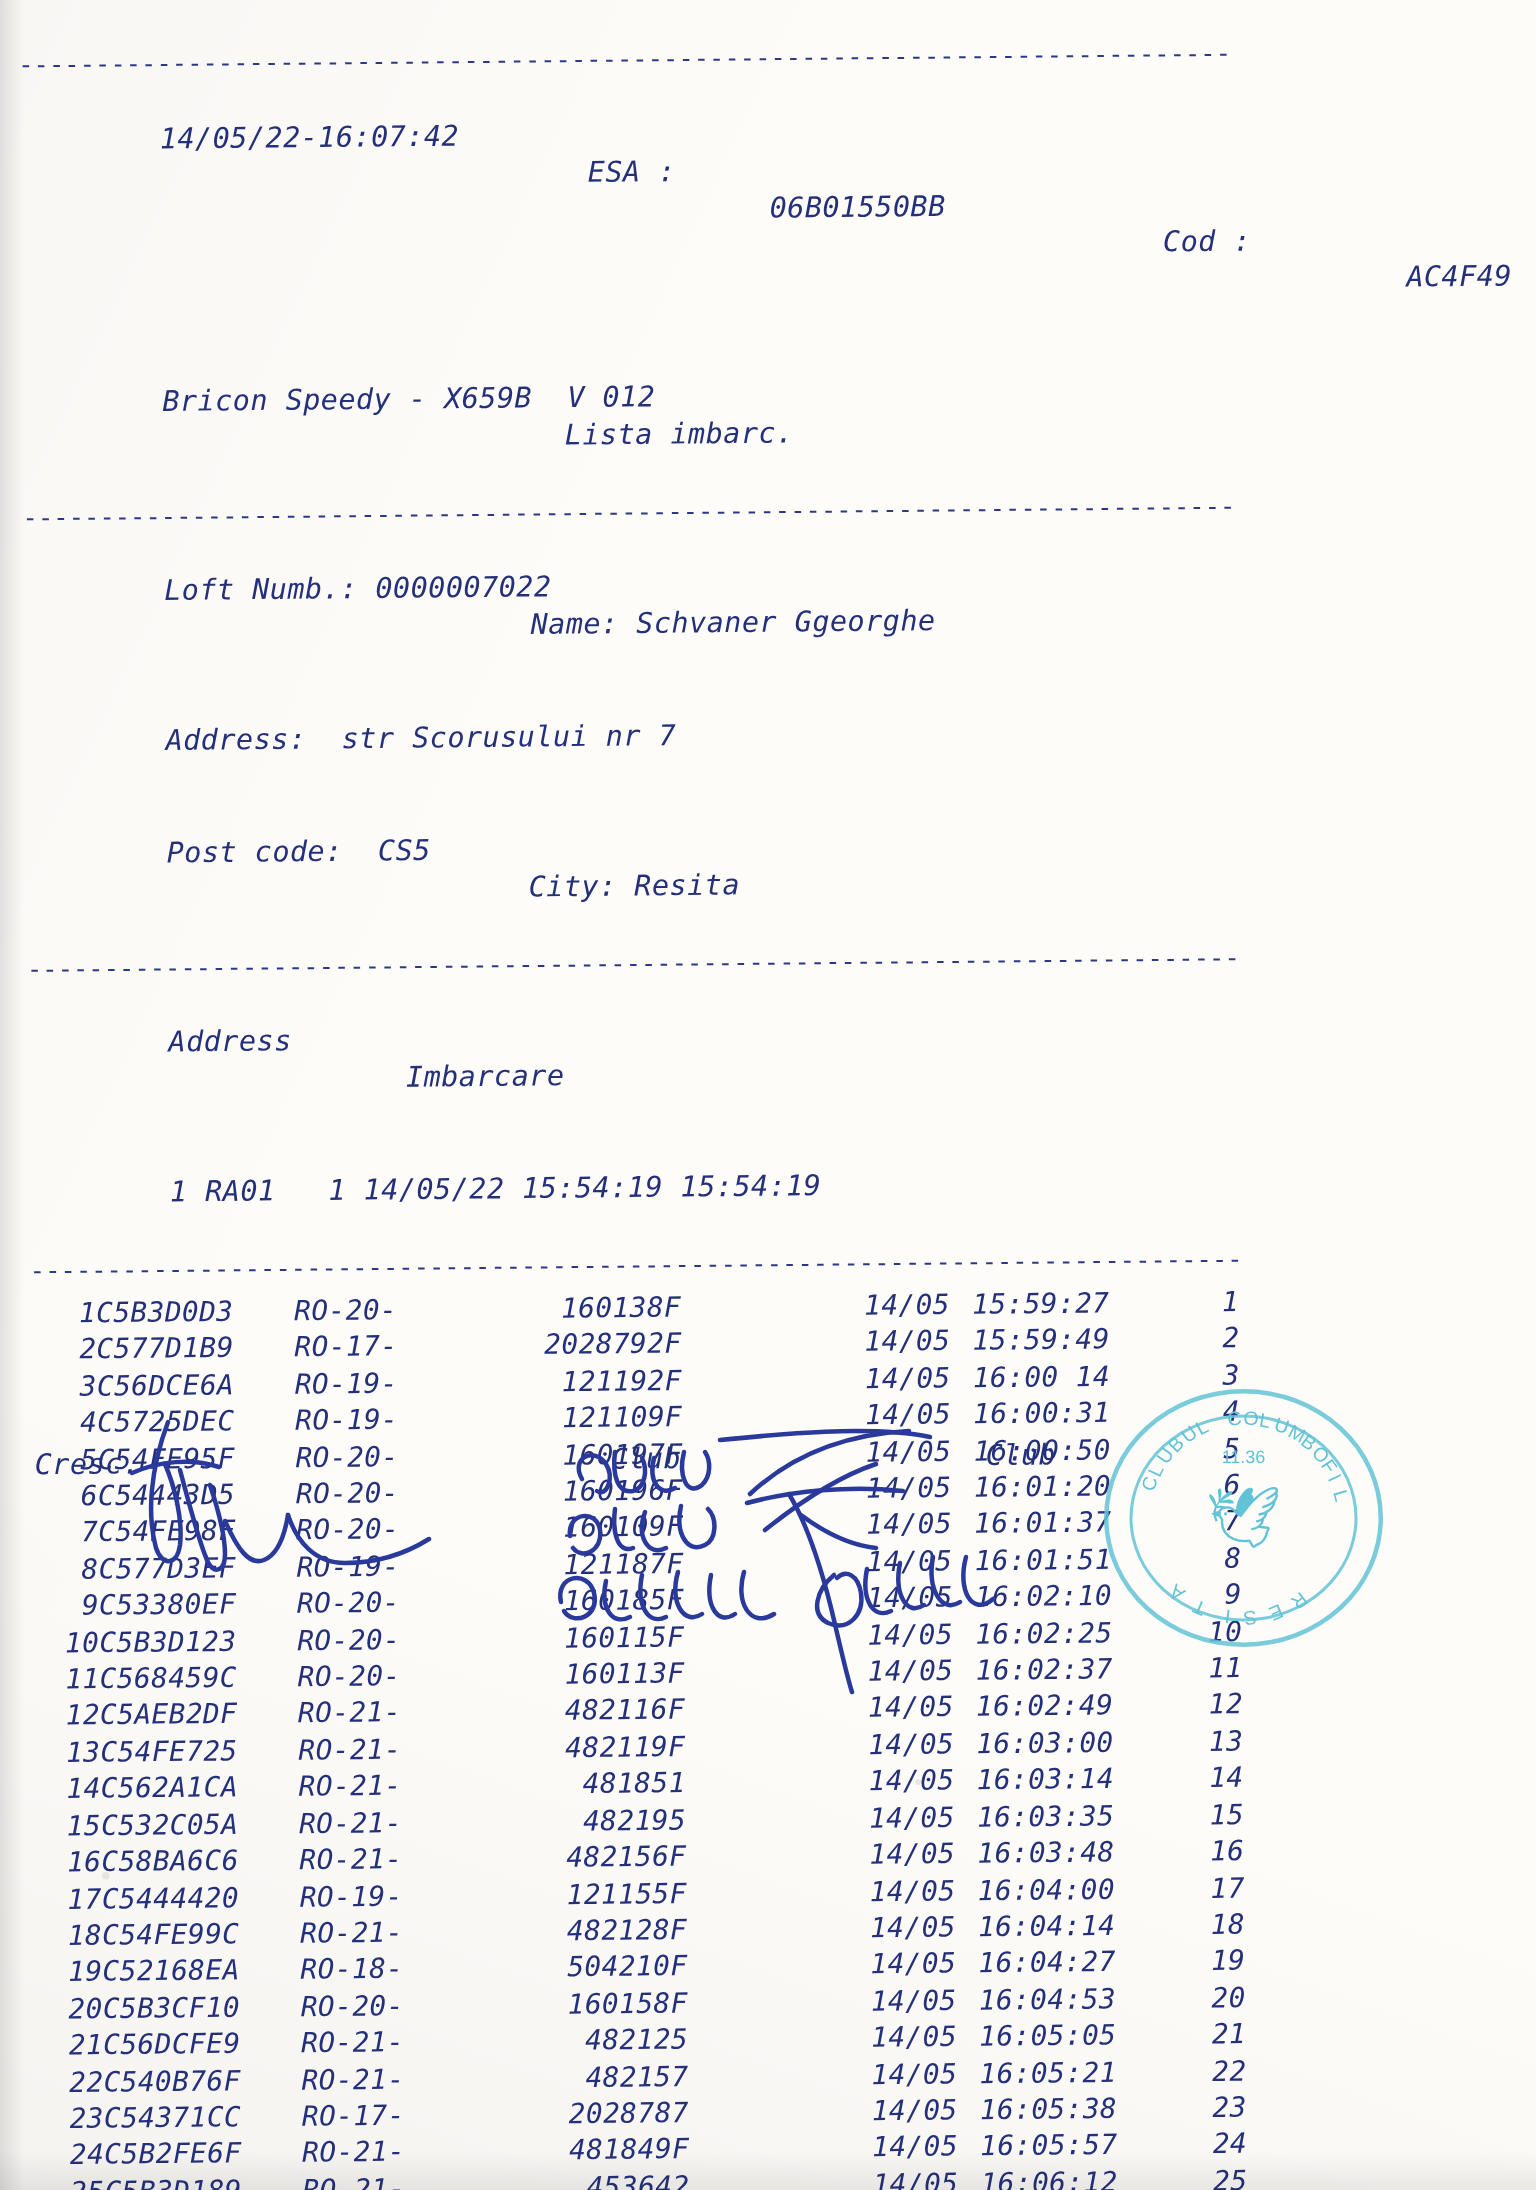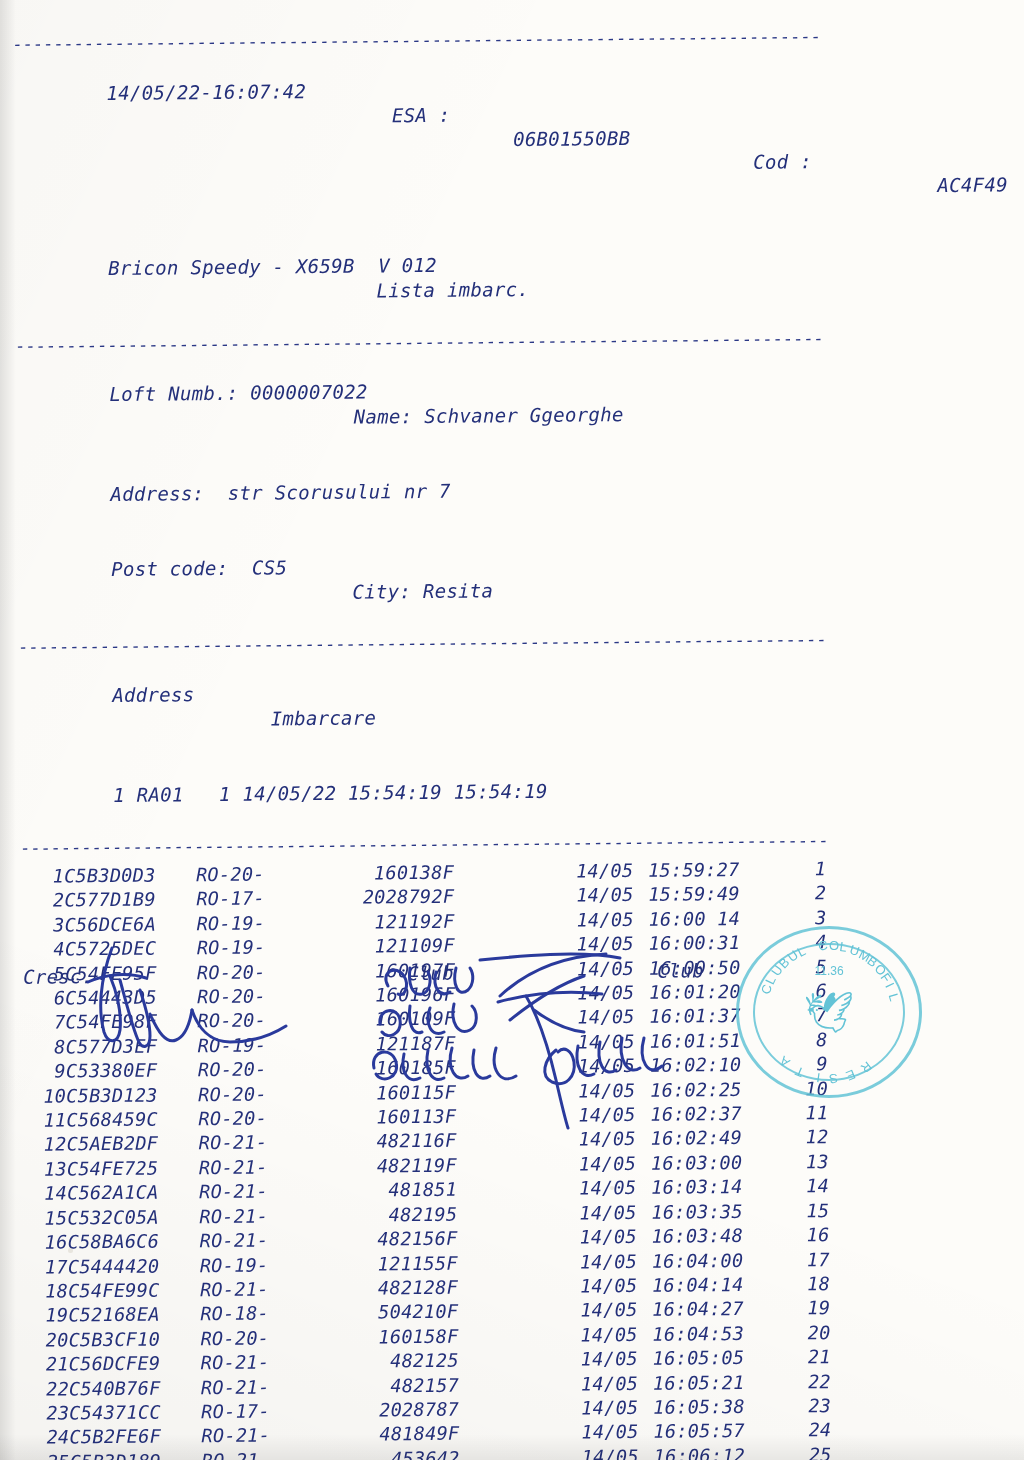--- a/index.html
+++ b/index.html
@@ -56,21 +56,21 @@
   .row {
     position: relative;
     white-space: pre;
     margin-left: 12px;
   }
   .hdr1 { margin-top: 4px; }
   .abs { position: absolute; white-space: pre; }
 
   .seg-esa   { left: 379px; }
   .seg-esacode { left: 500px; }
-  .seg-cod   { left: 740px; }
+  .seg-cod   { left: 762px; }
   .seg-codval{ left: 924px; }
   .seg-name  { left: 338px; }
   .seg-city  { left: 335px; }
   .seg-imb   { left: 252px; }
 
   table.list {
     border-collapse: collapse;
     margin: 8px 0 0 14px;
     font-style: italic;
     font-size: 18.5px;

